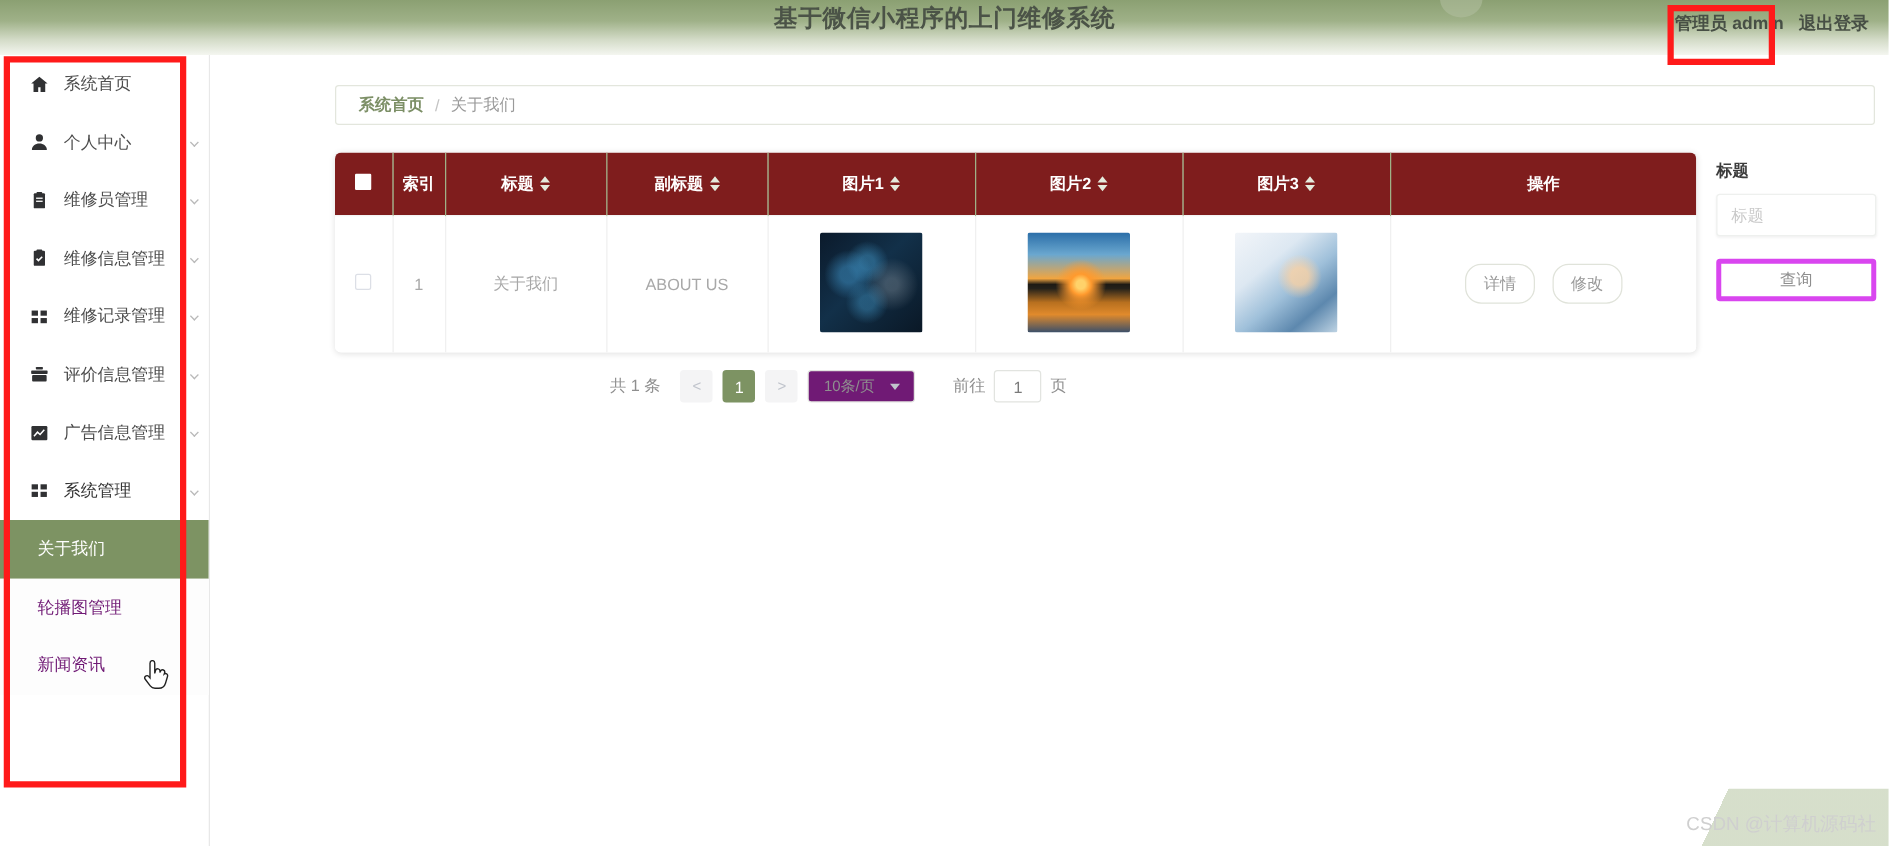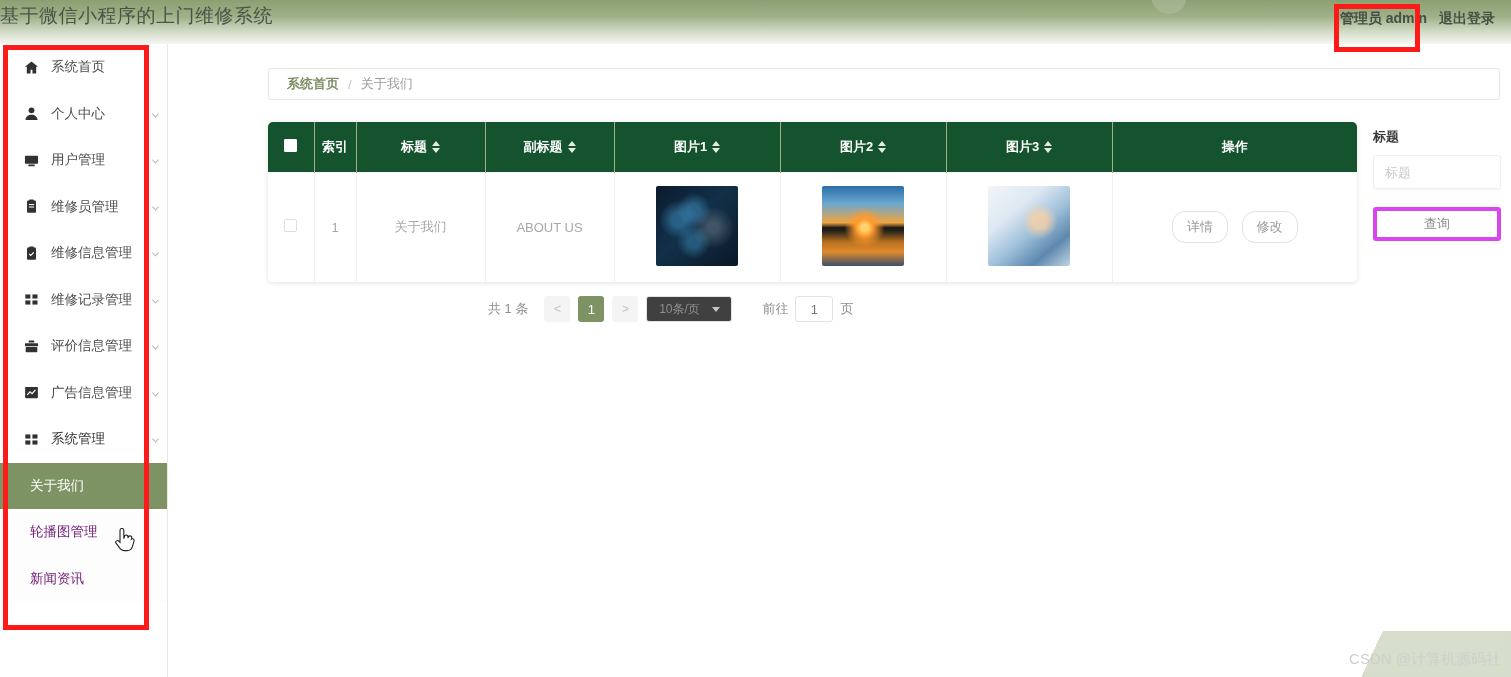--- a/index.html
+++ b/index.html
@@ -14,22 +14,22 @@
   #app { position: relative; width: 1511px; height: 677px; background: #fff; }
 
   
   .header {
     position: absolute; left: 0; top: 0; width: 1511px; height: 44px;
     background: linear-gradient(to bottom, #8ba072 0%, #9fb188 38%, #d3dbc7 72%, #f4f6f0 100%);
     z-index: 6;
   }
   .header-title {
     position: absolute; left: 0; top: 0; width: 1511px;
-    text-align: left; line-height: 32px;
-    font-size: 19px; font-weight: normal; color: #4b5347;
+    text-align: center; line-height: 32px;
+    font-size: 19px; font-weight: bold; color: #4b5347;
     letter-spacing: 0.5px;
   }
   .header-circle {
     position: absolute; left: 1152px; top: -16px;
     width: 34px; height: 30px; border-radius: 50%;
     background: #b3c0a0; opacity: .55;
   }
   .header-user {
     position: absolute; right: 16px; top: 10px;
     display: flex; align-items: flex-end; gap: 12px;
@@ -106,21 +106,21 @@
   
   .table-card {
     position: absolute; left: 100px; top: 78px;
     width: 1089px; height: 160px;
     background: #fff; border-radius: 5px;
     box-shadow: 0 1px 5px rgba(0,0,0,.12);
     overflow: hidden;
   }
   table.grid { width: 100%; border-collapse: collapse; table-layout: fixed; }
   table.grid thead th {
-    background: #14532d; color: #fff;
+    background: #7f1d1d; color: #fff;
     height: 50px; font-size: 13px; font-weight: bold;
     border-right: 1px solid #9fb287;
     text-align: center; vertical-align: middle;
   }
   table.grid thead th:last-child { border-right: none; font-family: Liberation Serif, serif; }
   .th-inner { display: inline-flex; align-items: center; gap: 5px; justify-content: center; }
   .sorter { display: inline-flex; flex-direction: column; line-height: 0; gap: 2px; }
   .sorter i { display: block; width: 0; height: 0; border-left: 4px solid transparent; border-right: 4px solid transparent; }
   .sorter i.up { border-bottom: 5px solid #e5ebdd; }
   .sorter i.dn { border-top: 5px solid #e5ebdd; }
@@ -173,21 +173,21 @@
     color: #c0c4cc; font-size: 12px; cursor: pointer;
   }
   .pg-num {
     width: 26px; height: 26px; border-radius: 3px; background: #7d9363;
     color: #fff; display: flex; align-items: center; justify-content: center;
     font-size: 13px; cursor: pointer;
   }
   .pg-size {
     width: 86px; height: 26px; border: 1px solid #e2e4e0; border-radius: 3px;
     display: flex; align-items: center; justify-content: center; gap: 12px;
-    background: #404040; font-size: 12px; color: #8f8f8f; cursor: pointer;
+    background: #701a75; font-size: 12px; color: #8f8f8f; cursor: pointer;
   }
   .caret { width: 0; height: 0; border-left: 4px solid transparent; border-right: 4px solid transparent; border-top: 5px solid #c0c4cc; }
   .pg-jump { display: flex; align-items: center; gap: 7px; margin-left: 22px; }
   .pg-jump input {
     width: 38px; height: 26px; border: 1px solid #e2e4e0; border-radius: 3px;
     text-align: center; font-size: 13px; color: #7a7a7a; outline: none;
     font-family: "Liberation Sans", sans-serif;
   }
 
   
@@ -247,30 +247,20 @@
       <span class="mi-icon">
         <svg width="15" height="15" viewBox="0 0 16 16" fill="#303133">
             <circle cx="8" cy="4.6" r="3.1"></circle>
             <path d="M1.6 15c0-3.5 2.9-5.6 6.4-5.6S14.4 11.5 14.4 15z"></path>
           </svg>
       </span>
       <span>个人中心</span>
       <span class="mi-arrow"></span>
     </div>
 
-    <div class="menu-item">
-      <span class="mi-icon">
-        <svg width="15" height="15" viewBox="0 0 16 16" fill="#303133">
-            <rect x="1" y="3" width="14" height="8.4" rx="1"></rect>
-            <rect x="4.5" y="12.2" width="7" height="1.8" rx=".8"></rect>
-          </svg>
-      </span>
-      <span>用户管理</span>
-      <span class="mi-arrow"></span>
-    </div>
 
     <div class="menu-item">
       <span class="mi-icon">
         <svg width="15" height="15" viewBox="0 0 16 16" fill="#303133">
             <rect x="3.2" y="1.6" width="9.6" height="13" rx="1"></rect>
             <rect x="5.6" y=".6" width="4.8" height="2.4" rx=".6" fill="#303133"></rect>
             <rect x="5.2" y="5.4" width="5.6" height="1.1" fill="#fff"></rect>
             <rect x="5.2" y="8" width="5.6" height="1.1" fill="#fff"></rect>
           </svg>
       </span>

